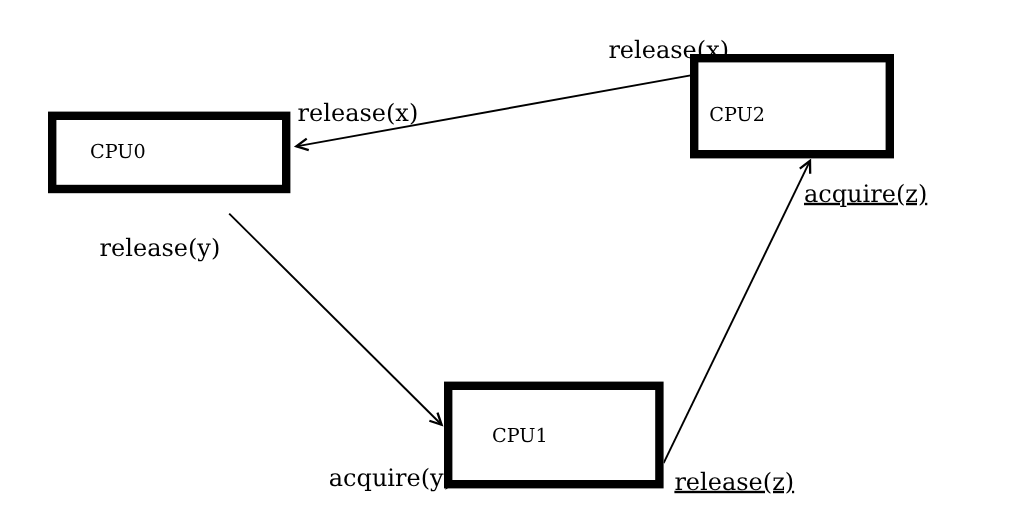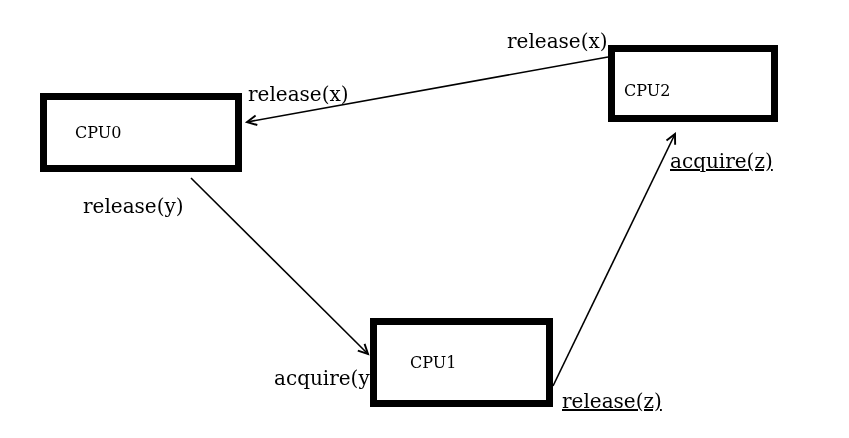--- a/index.html
+++ b/index.html
@@ -31,33 +31,33 @@
   .node {
     position: absolute;
     box-sizing: border-box;
     border: 7px solid #000000;
     background: #ffffff;
     display: flex;
     align-items: center;
     font-size: 16px;
     line-height: 1;
   }
-  .node-cpu0 { left: 40px;  top: 93px;  width: 202px; height: 79px; padding-left: 28px; }
+  .node-cpu0 { left: 40px;  top: 93px;  width: 202px; height: 68px; padding-left: 28px; }
   .node-cpu1 { left: 370px; top: 318px; width: 183px; height: 89px; padding-left: 33px; }
-  .node-cpu2 { left: 608px; top: 45px;  width: 170px; height: 77px; padding-left: 9px; padding-top: 14px; }
+  .node-cpu2 { left: 575px; top: 45px;  width: 170px; height: 87px; padding-left: 9px; padding-top: 14px; }
   .edge-label {
     position: absolute;
     font-size: 20px;
     line-height: 1;
     white-space: nowrap;
   }
   .lbl-release-x { left: 507px; top: 31px;  }
   .lbl-acquire-x { left: 248px; top: 84px;  }
   .lbl-release-y { left: 83px; top: 196px; }
-  .lbl-acquire-y { left: 274px; top: 368px; text-align: right; }
+  .lbl-acquire-y { left: 274px; top: 388px; text-align: right; }
   .lbl-release-z { left: 562px; top: 391px; text-decoration: underline; }
   .lbl-acquire-z { left: 670px; top: 151px; text-decoration: underline; }
 </style>
 </head>
 <body>
 
 <div class="canvas">
 
   <svg class="edges-layer" width="849" height="438" viewBox="0 0 849 438" xmlns="http://www.w3.org/2000/svg">
     <defs>

